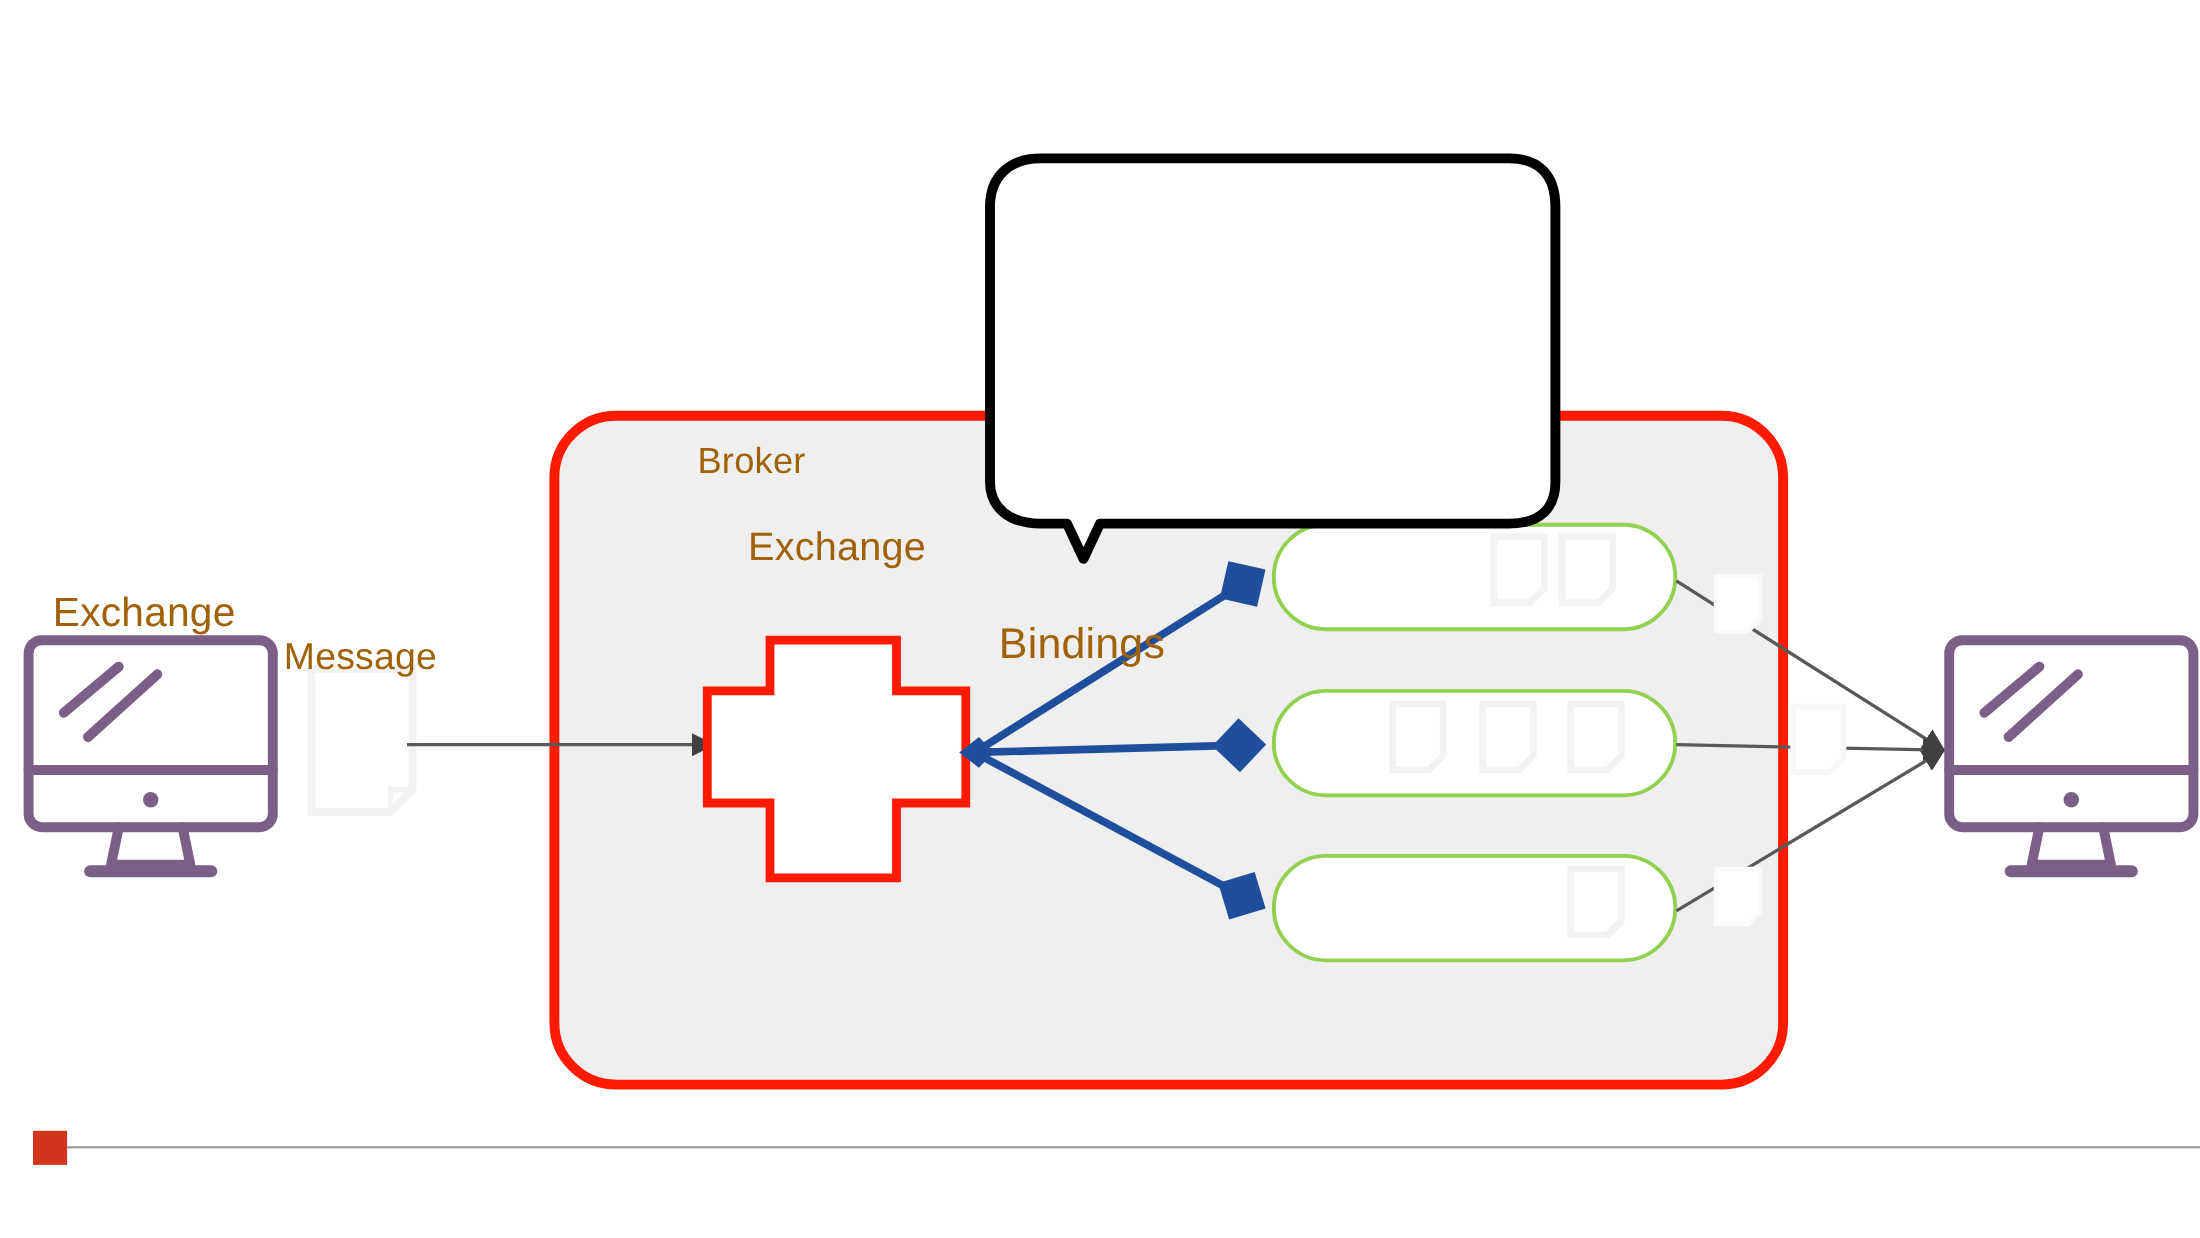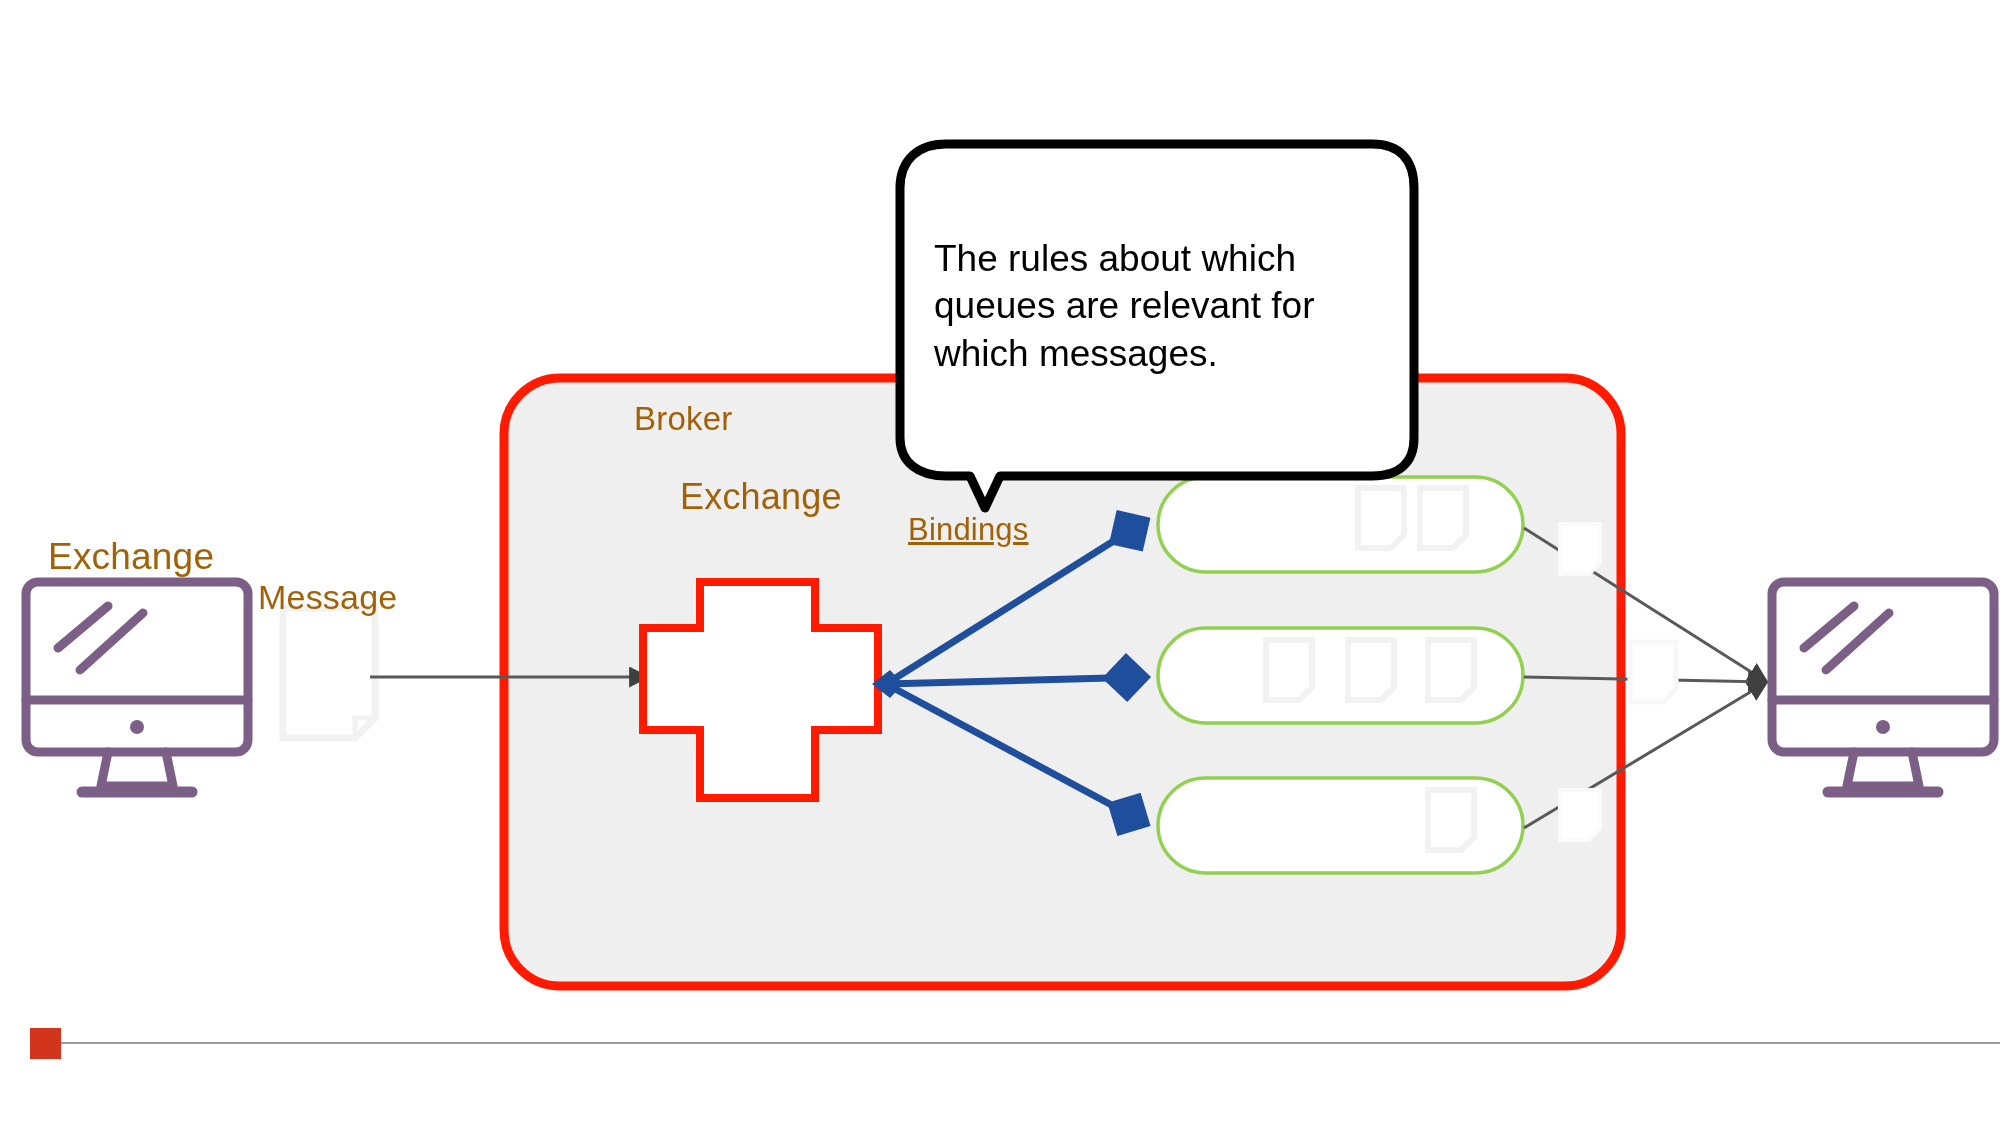--- a/index.html
+++ b/index.html
@@ -35,21 +35,21 @@
     color: #a16207;
     font-family: "Liberation Sans", sans-serif;
     font-weight: 400;
     white-space: nowrap;
     letter-spacing: 0.2px;
   }
   .label-producer { left: 48px;  top: 536px; font-size: 37px; }
   .label-message  { left: 258px; top: 578px; font-size: 34px; }
   .label-broker   { left: 634px; top: 400px; font-size: 33px; }
   .label-exchange { left: 680px; top: 476px; font-size: 36px; }
-  .label-bindings { left: 908px; top: 512px; font-size: 31px; text-decoration: underline; }
+  .label-bindings { left: 908px; top: 564px; font-size: 39px; }
   .label-consumer { left: 1782px; top: 536px; font-size: 37px; }
 
   
   #callout-text {
     position: absolute;
     left: 934px;
     top: 235px;
     width: 420px;
     color: #000000;
     font-size: 37px;
@@ -206,18 +206,17 @@
 
   <div class="label label-message">Message</div>
 
   <div class="label label-broker">Broker</div>
 
   <div class="label label-exchange">Exchange</div>
 
   <div class="label label-bindings">Bindings</div>
 
 
-  <div id="callout-text">The rules about which queues are relevant for which messages.</div>
 
   <div id="footer-square"></div>
   <div id="footer-rule"></div>
 
 </div>
 
 </body></html>

